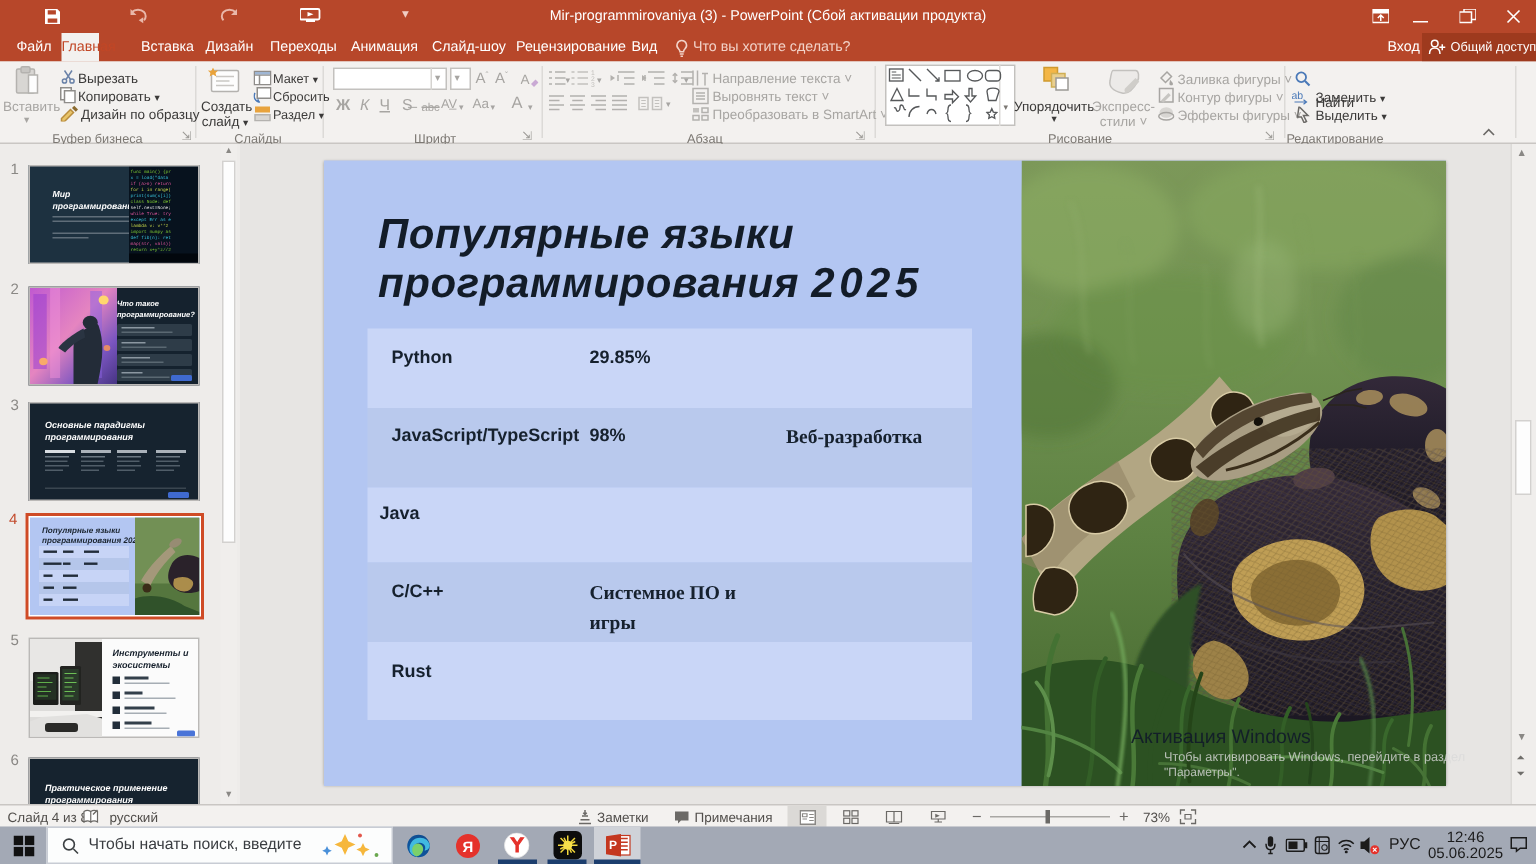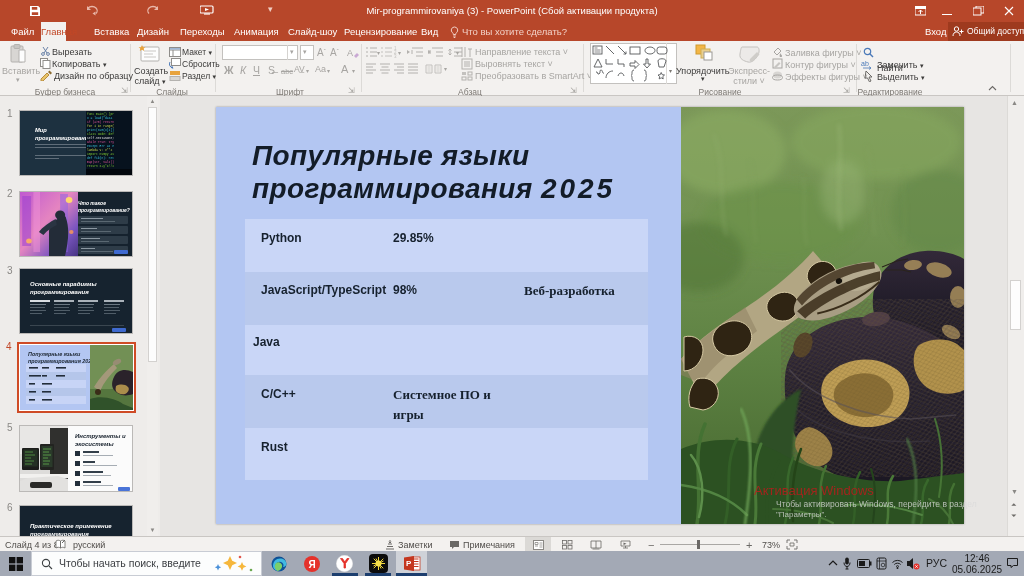--- a/index.html
+++ b/index.html
@@ -628,21 +628,21 @@
 
     <div class="abs" style="left:847px;top:0;width:1px;height:440px;background:#dcdad7"></div>
   </div>
   <div class="abs" style="left:1008px;top:96px;width:16px;height:440px;background:#f0eeec">
     <div class="abs" style="left:3px;top:3px;color:#8a8885;font-size:7px">▲</div>
     <div class="abs" style="left:2px;top:184px;width:11px;height:50px;background:#fdfdfd;border:1px solid #d3d1cf"></div>
     <div class="abs" style="left:3px;top:392px;color:#8a8885;font-size:7px">▼</div>
     <div class="abs" style="left:3px;top:405px;color:#6f6d6a;font-size:7px">⏶</div>
     <div class="abs" style="left:3px;top:416px;color:#6f6d6a;font-size:7px">⏷</div>
   </div>
-  <div class="abs" style="left:754px;top:483px;font-size:13px;color:#b91c1c;opacity:.85;z-index:50">Активация Windows</div>
+  <div class="abs" style="left:754px;top:483px;font-size:13px;color:#0f172a;opacity:.85;z-index:50">Активация Windows</div>
   <div class="abs" style="left:776px;top:499px;font-size:8.5px;color:#dadada;opacity:.8;z-index:50">Чтобы активировать Windows, перейдите в раздел</div>
   <div class="abs" style="left:776px;top:510px;font-size:8px;color:#dadada;opacity:.8;z-index:50">"Параметры".</div>
   <div id="statusbar" class="abs">
     <span class="abs" style="left:5px;top:3px">Слайд 4 из 8</span>
     <svg class="abs" style="left:55px;top:2px" width="11" height="11" viewBox="0 0 11 11">
         <path d="M1 2c1.5-1 3-1 4.5 0v7C4 8 2.5 8 1 9zM10 2c-1.5-1-3-1-4.5 0v7C7 8 8.5 8 10 9z" fill="#fff" stroke="#6b6966" stroke-width="0.8"></path>
         <path d="M7 4l3-3" stroke="#6b6966"></path>
       </svg>
     <span class="abs" style="left:73px;top:3px">русский</span>
     <svg class="abs" style="left:385px;top:3px" width="10" height="10" viewBox="0 0 10 10">

